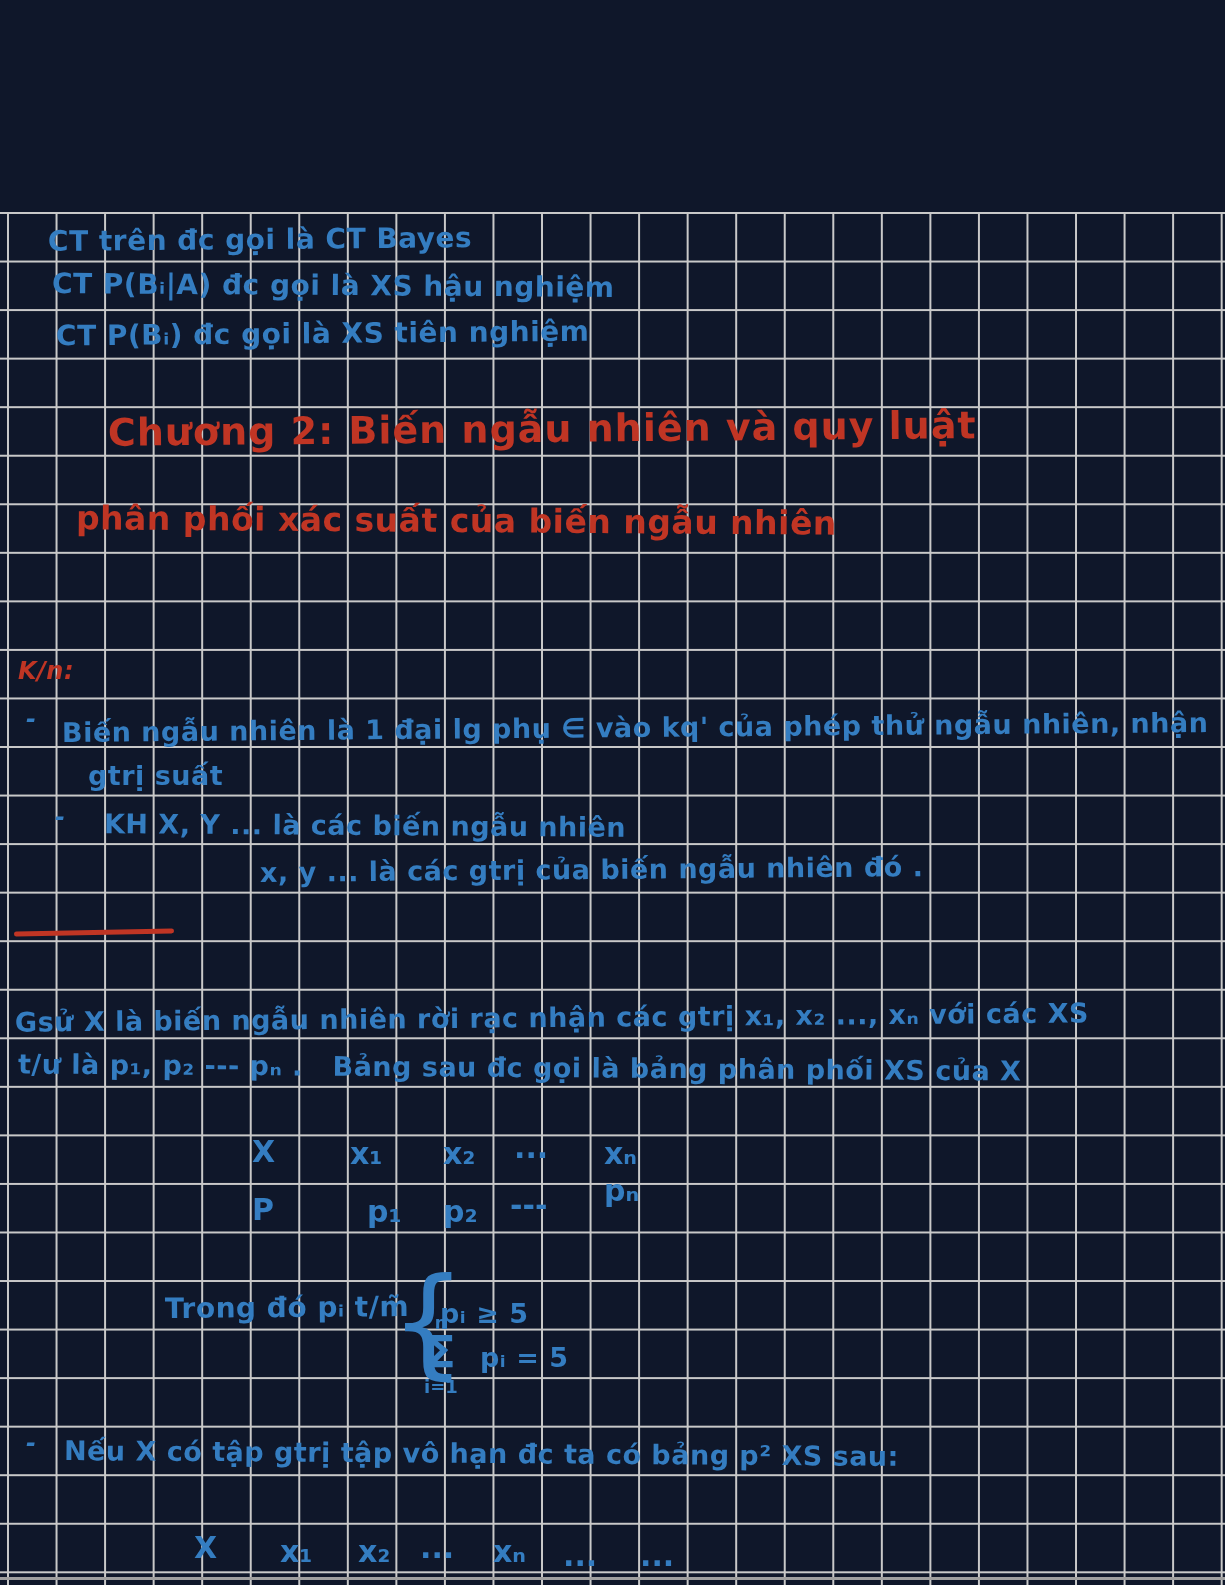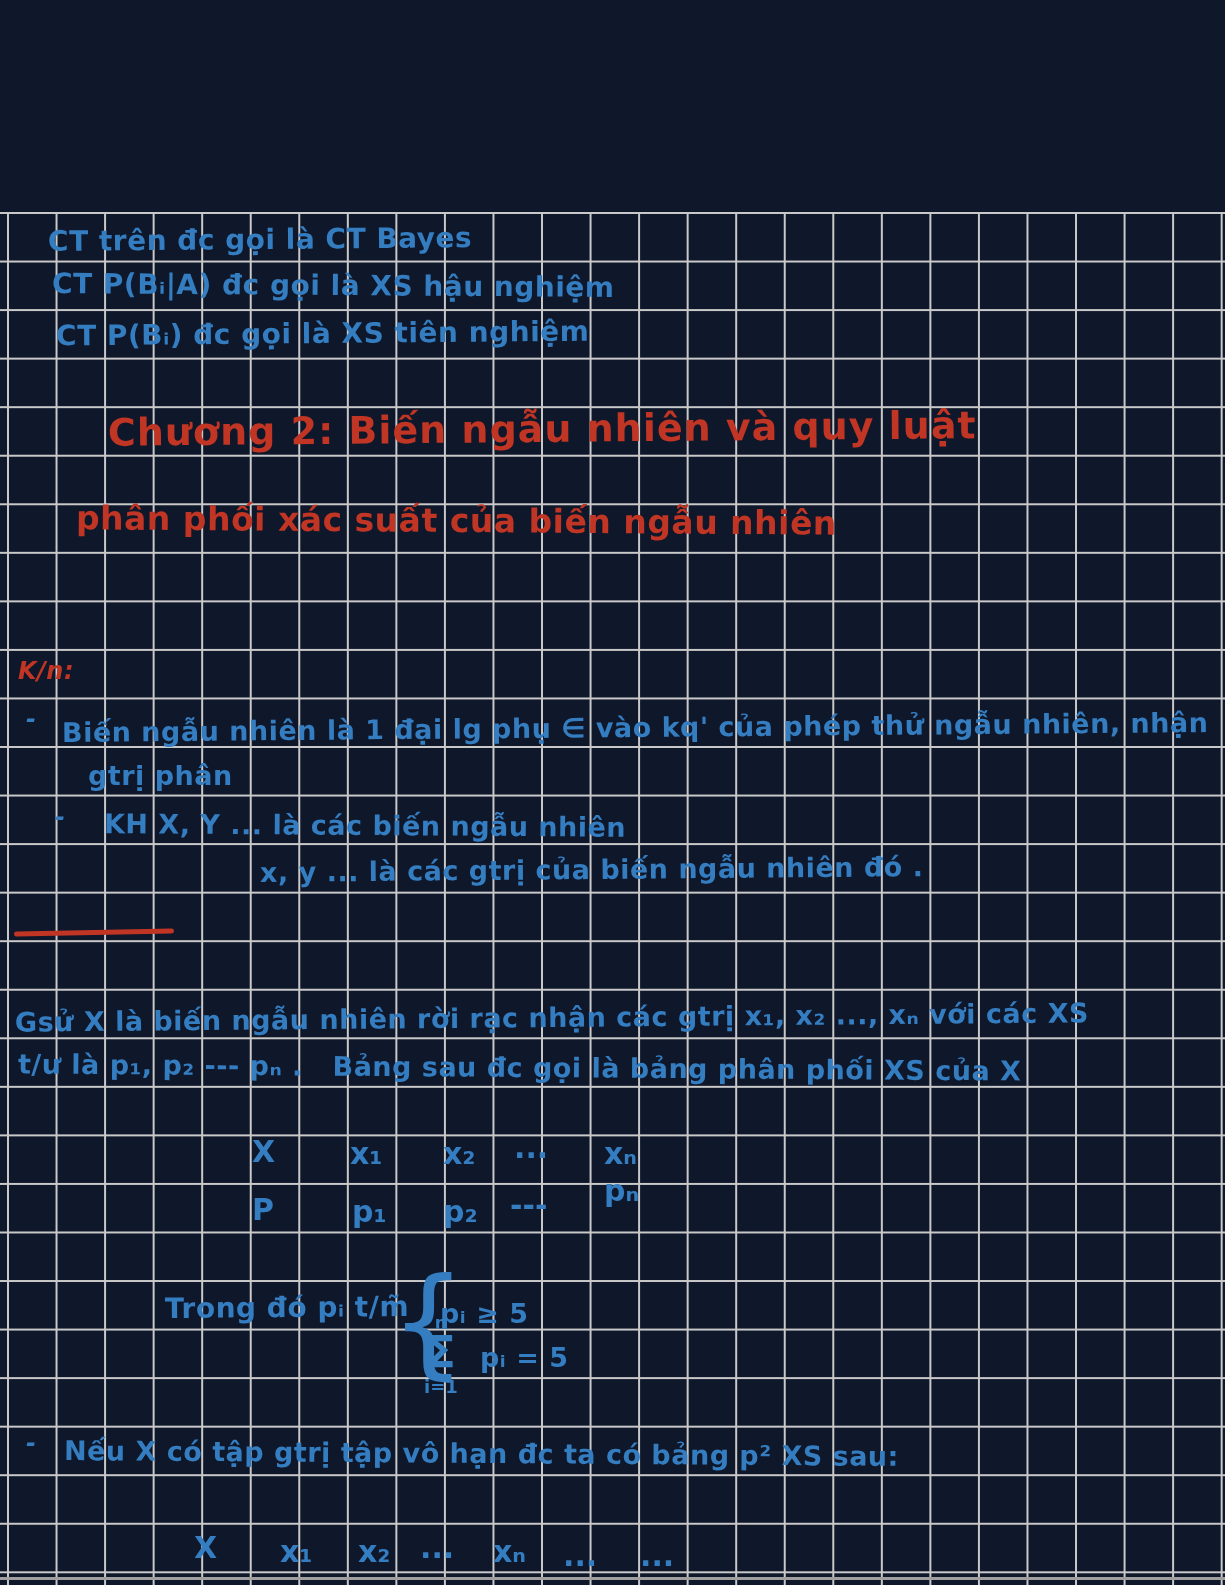--- a/index.html
+++ b/index.html
@@ -60,37 +60,37 @@
   <div class="hw blue fs28 tilt1" style="left:48px; top:224px;">CT trên đc gọi là CT Bayes</div>
   <div class="hw blue fs28 tilt2" style="left:52px; top:270px;">CT P(Bᵢ|A) đc gọi là XS hậu nghiệm</div>
   <div class="hw blue fs28 tilt1" style="left:56px; top:318px;">CT P(Bᵢ) đc gọi là XS tiên nghiệm</div>
 
   <div class="hw red fs38 tilt1" style="left:108px; top:408px;">Chương 2: Biến ngẫu nhiên và quy luật</div>
   <div class="hw red fs33 tilt2" style="left:76px; top:502px;">phân phối xác suất của biến ngẫu nhiên</div>
 
   <div class="hw red fs32" style="left:18px; top:658px;">K/n:</div>
   <div class="hw blue fs32" style="left:26px; top:706px;">-</div>
   <div class="hw blue fs27 tilt1" style="left:62px; top:712px;">Biến ngẫu nhiên là 1 đại lg phụ ∈ vào kq' của phép thử ngẫu nhiên, nhận</div>
-  <div class="hw blue fs27" style="left:88px; top:760px;">gtrị phân</div>
+  <div class="hw blue fs27" style="left:88px; top:760px;">gtrị suất</div>
   <div class="hw blue fs32" style="left:55px; top:804px;">-</div>
   <div class="hw blue fs27 tilt2" style="left:104px; top:810px;">KH X, Y ... là các biến ngẫu nhiên</div>
   <div class="hw blue fs27 tilt1" style="left:260px; top:854px;">x, y ... là các gtrị của biến ngẫu nhiên đó .</div>
 
   <div class="divider"></div>
   <div class="hw blue fs27 tilt1" style="left:15px; top:1002px;">Gsử X là biến ngẫu nhiên rời rạc nhận các gtrị x₁, x₂ ..., xₙ với các XS</div>
   <div class="hw blue fs27 tilt2" style="left:18px; top:1052px;">t/ư là p₁, p₂ --- pₙ .   Bảng sau đc gọi là bảng phân phối XS của X</div>
 
   <div class="cell" style="left:252px; top:1134px;">X</div>
   <div class="cell" style="left:350px; top:1136px;">x₁</div>
   <div class="cell" style="left:443px; top:1136px;">x₂</div>
   <div class="cell" style="left:514px; top:1130px;">...</div>
   <div class="cell" style="left:604px; top:1136px;">xₙ</div>
 
   <div class="cell" style="left:252px; top:1192px;">P</div>
-  <div class="cell" style="left:340px; top:1194px;padding-left:12px;">p₁</div>
+  <div class="cell" style="left:355px; top:1194px;padding-left:12px;">p₁</div>
   <div class="cell" style="left:443px; top:1194px;">p₂</div>
   <div class="cell" style="left:510px; top:1188px;">---</div>
   <div class="cell" style="left:604px; top:1173px;">pₙ</div>
 
   <div class="hw blue fs28 tilt1" style="left:165px; top:1292px;">Trong đó pᵢ t/m̃</div>
   <div class="brace">{</div>
   <div class="hw blue fs27" style="left:440px; top:1298px;">pᵢ ≥ 5</div>
   <div class="sum">
     <span class="sum-n">n</span>
     <span class="sum-sigma">Σ</span>

